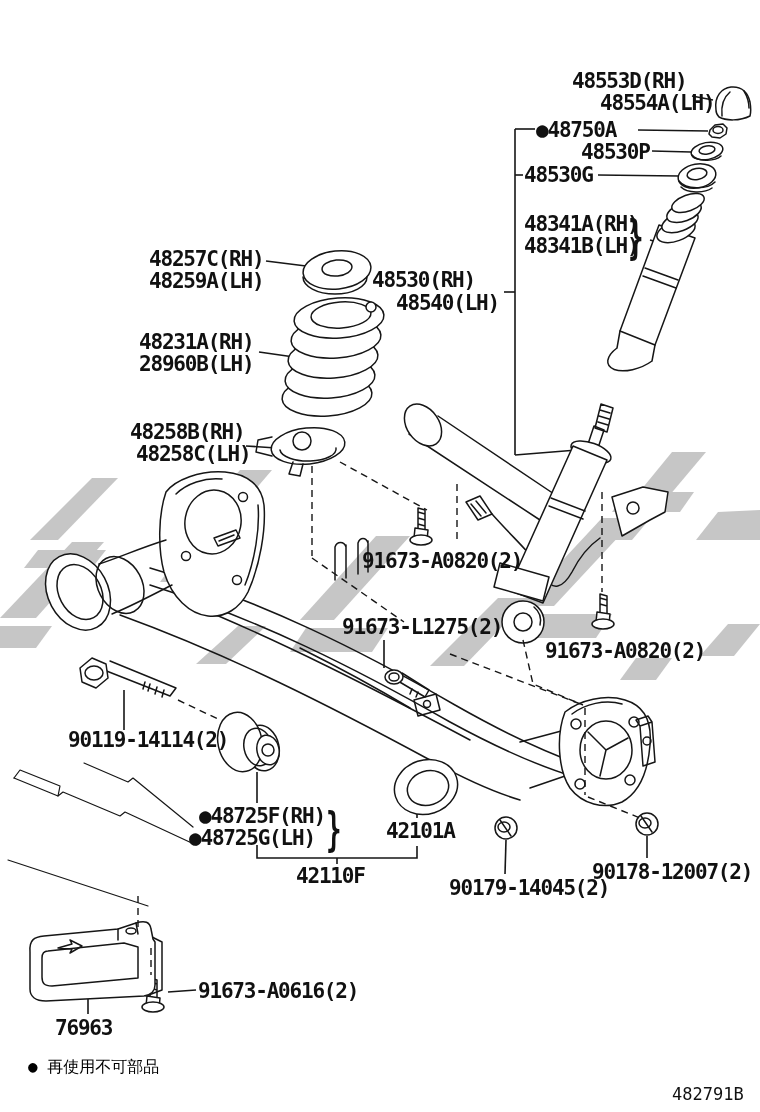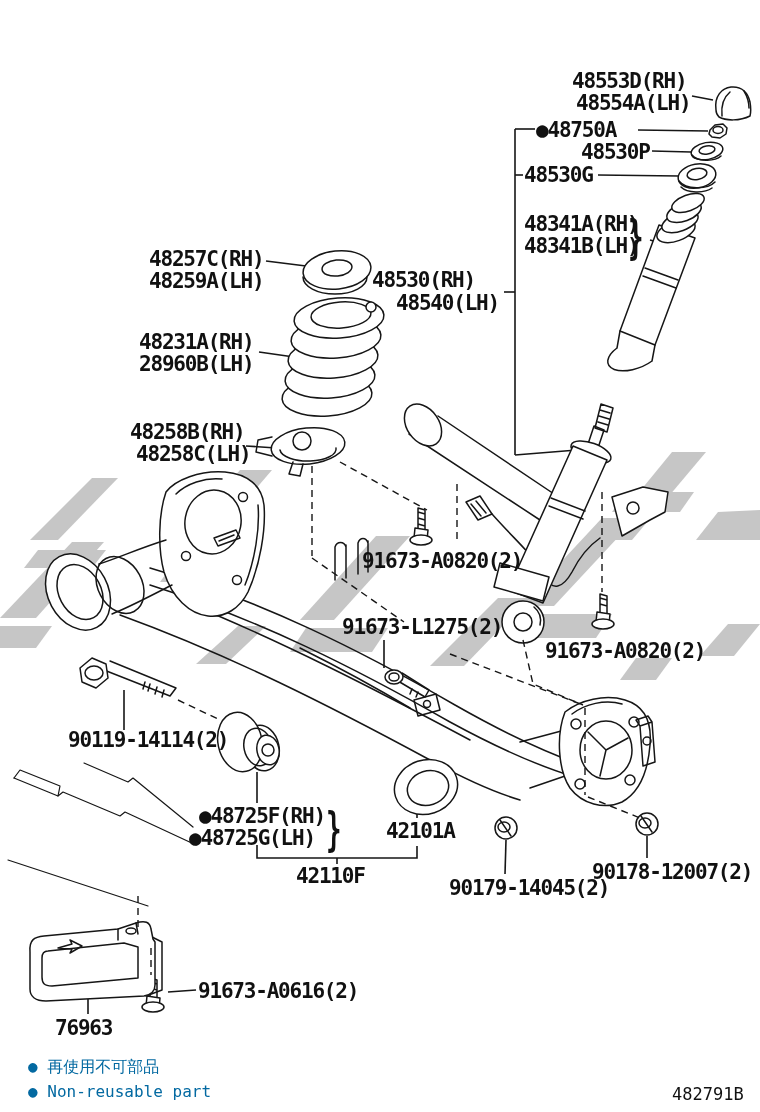--- a/index.html
+++ b/index.html
@@ -4,21 +4,21 @@
 <style>
   html,body{margin:0;padding:0;background:#fff;}
   #page{position:relative;width:760px;height:1112px;background:#fff;overflow:hidden;
         font-family:"DejaVu Sans Mono",monospace;}
   svg{position:absolute;left:0;top:0;}
   .pn{position:absolute;font-family:"DejaVu Sans Mono",monospace;font-weight:700;
       font-size:21px;letter-spacing:-1.2px;line-height:1;color:#111;white-space:pre;}
   .brace{position:absolute;font-family:"DejaVu Sans Mono",monospace;font-weight:700;
       font-size:47px;line-height:1;color:#111;transform:scaleX(0.55);transform-origin:left top;}
   .legend-line{position:absolute;font-family:"DejaVu Sans Mono",monospace;font-size:16px;
-      line-height:1.2;color:#0369a1;white-space:pre;}
+      line-height:1.2;color:#000000;white-space:pre;}
   .footer-code{position:absolute;font-family:"DejaVu Sans Mono",monospace;font-size:17px;
       color:#111;margin-left:12px;}
   .art{stroke:#161616;fill:none;stroke-width:1.5;stroke-linecap:round;stroke-linejoin:round;}
   .artw{stroke:#161616;fill:#fff;stroke-width:1.5;stroke-linecap:round;stroke-linejoin:round;}
   .lead{stroke:#161616;fill:none;stroke-width:1.6;}
   .dash{stroke:#161616;fill:none;stroke-width:1.4;stroke-dasharray:7 5;}
   .wm{fill:#c6c6c6;stroke:none;}
 </style>
 </head>
 <body>
@@ -278,21 +278,21 @@
     <path class="dash" d="M523,640 L533,684 L583,705"></path>
     <path class="dash" d="M585,708 L585,795"></path>
     <path class="dash" d="M588,797 L640,818"></path>
     <path class="dash" d="M178,700 L220,720"></path>
     <path class="dash" d="M138,896 L138,930"></path>
     <path class="dash" d="M151,948 L151,975"></path>
   </g>
 </svg>
 
   <div class="pn" style="left:572px;top:71px">48553D(RH)</div>
-  <div class="pn" style="left:576px;top:93px">48554A(LH)</div>
+  <div class="pn" style="left:600px;top:93px">48554A(LH)</div>
   <div class="pn" style="left:536px;top:120px">●48750A</div>
   <div class="pn" style="left:581px;top:142px">48530P</div>
   <div class="pn" style="left:524px;top:165px">48530G</div>
   <div class="pn" style="left:524px;top:214px">48341A(RH)</div>
   <div class="pn" style="left:524px;top:236px">48341B(LH)</div>
   <div class="brace" style="left:628px;top:213px">}</div>
   <div class="pn" style="left:372px;top:270px">48530(RH)</div>
   <div class="pn" style="left:396px;top:293px">48540(LH)</div>
   <div class="pn" style="left:149px;top:249px">48257C(RH)</div>
   <div class="pn" style="left:149px;top:271px">48259A(LH)</div>
@@ -308,16 +308,15 @@
   <div class="pn" style="left:189px;top:828px">●48725G(LH)</div>
   <div class="brace" style="left:326px;top:805px">}</div>
   <div class="pn" style="left:386px;top:821px">42101A</div>
   <div class="pn" style="left:296px;top:866px">42110F</div>
   <div class="pn" style="left:449px;top:878px">90179-14045(2)</div>
   <div class="pn" style="left:592px;top:862px">90178-12007(2)</div>
   <div class="pn" style="left:55px;top:1018px">76963</div>
   <div class="pn" style="left:198px;top:981px">91673-A0616(2)</div>
 
   <div class="legend-line" style="left:28px;top:1057px">● 再使用不可部品</div>
-  <div class="legend-line" style="left:28px;top:1082px">● Non-reusable part</div>
   <div class="footer-code" style="left:660px;top:1084px">482791B</div>
 
 </div>
 
 </body></html>

